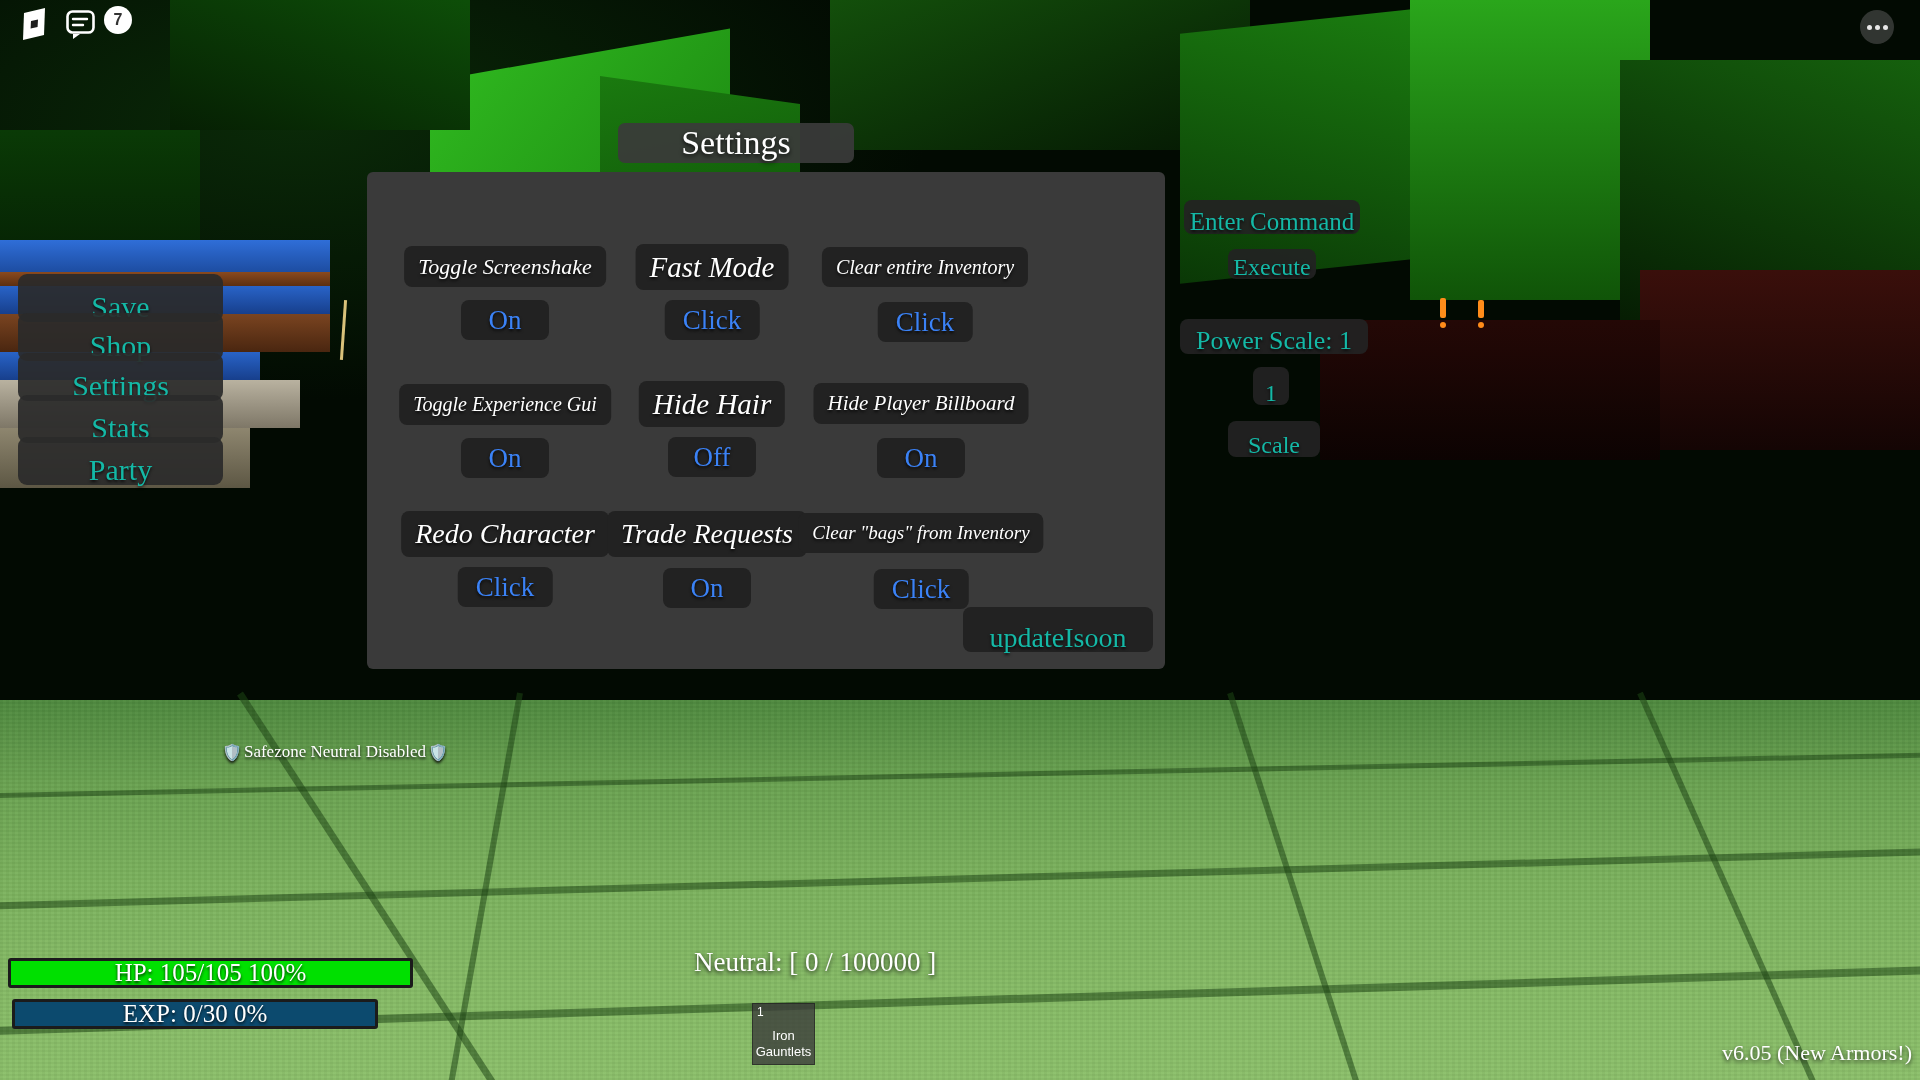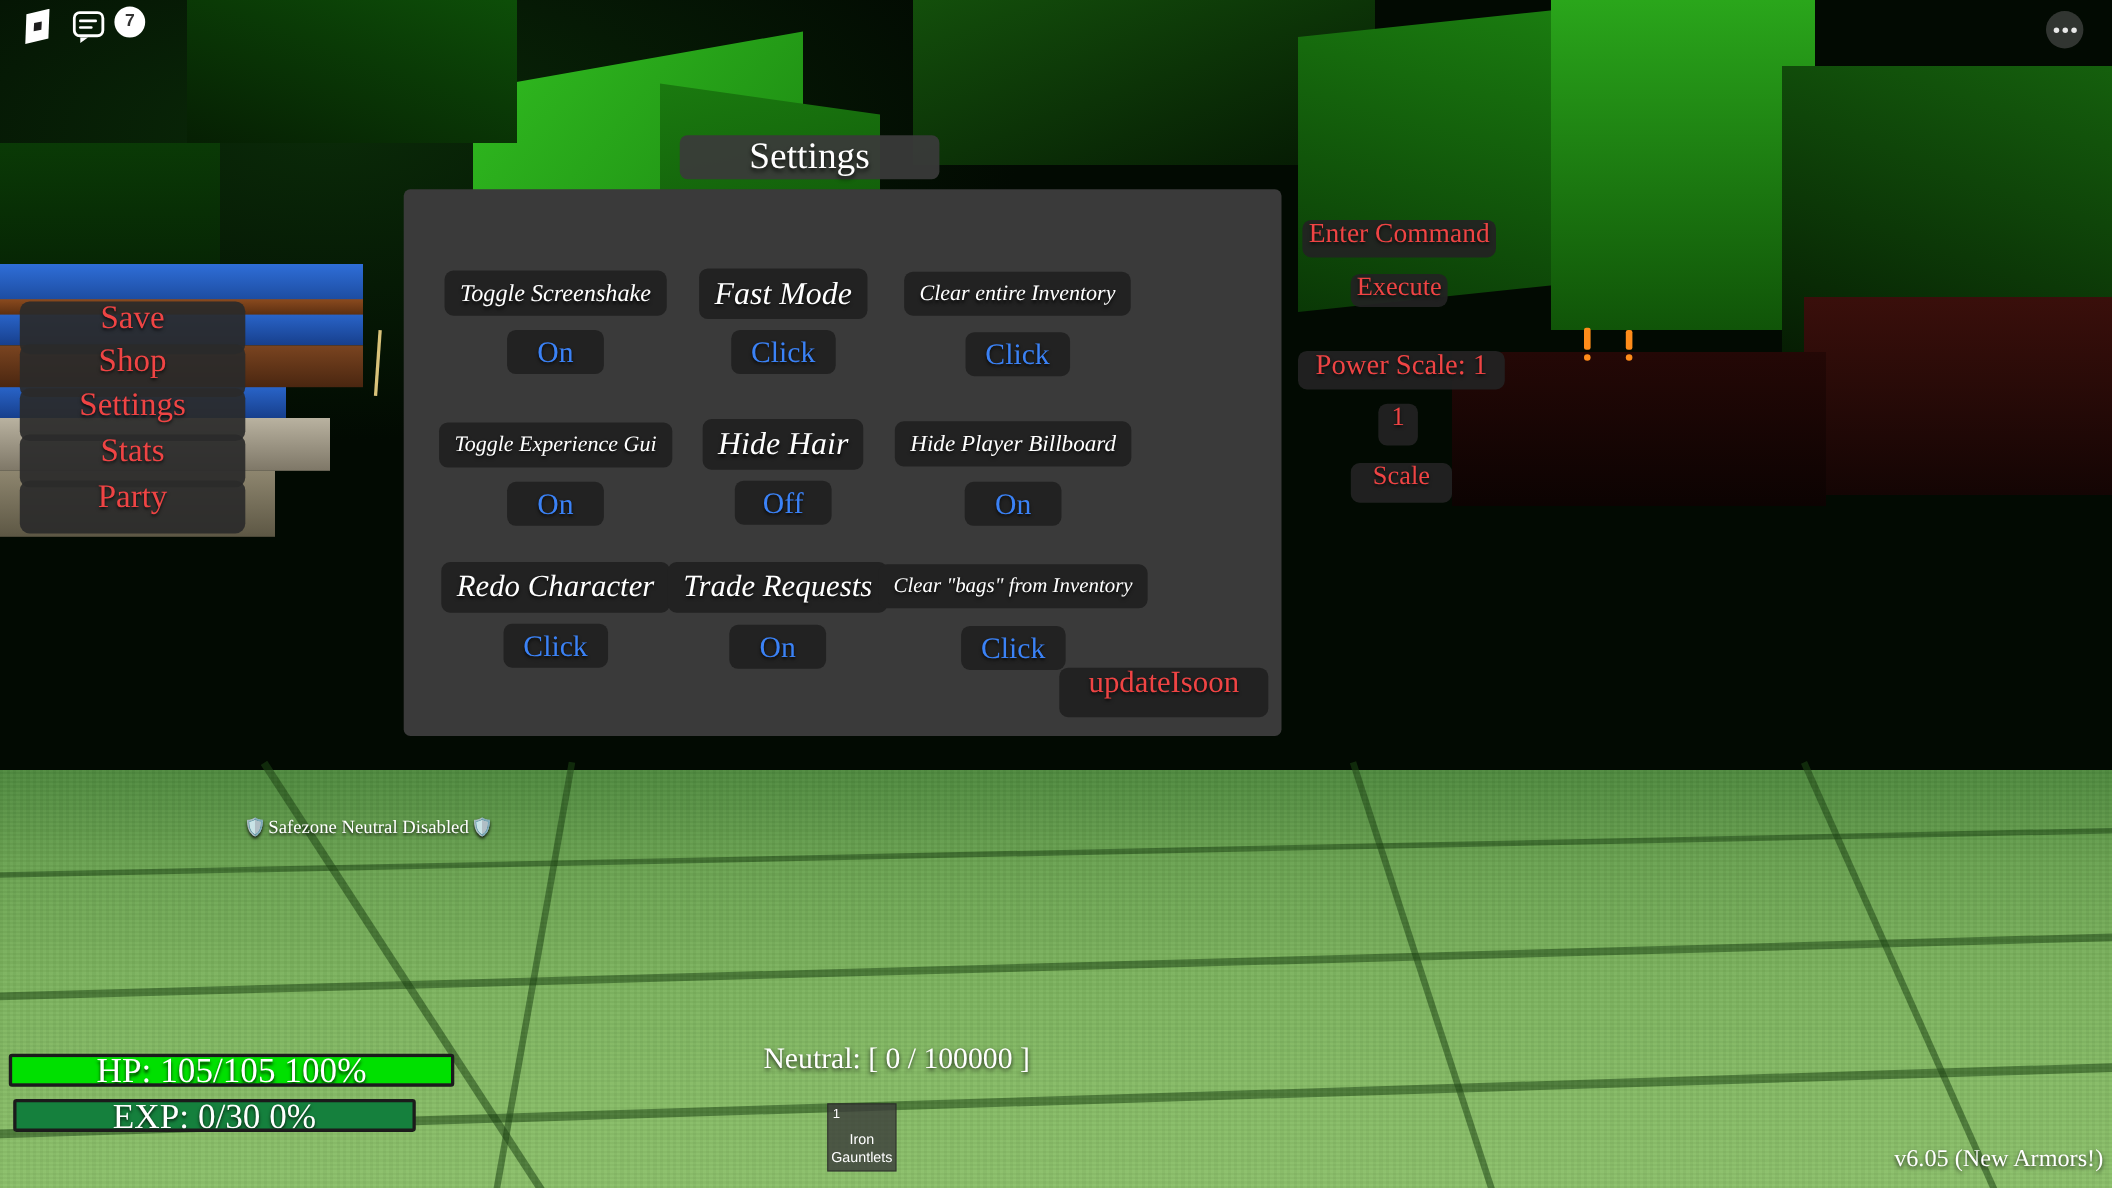--- a/index.html
+++ b/index.html
@@ -32,23 +32,23 @@
   }
   .gline { position:absolute; background:rgba(30,70,20,.55); transform-origin:left center; }
 
   
   .blk { position:absolute; }
 
   
   .rbtn {
     position:absolute;
     background:#232323;
-    color:#ef4444;
+    color:#14b8a6;
     border-radius:8px;
-    display:flex; align-items:flex-start; justify-content:center;
+    display:flex; align-items:flex-end; justify-content:center;
     text-align:center;
     text-shadow:0 2px 3px rgba(0,0,0,.75);
     white-space:nowrap;
     line-height:1;
     user-select:none;
   }
 
   
   #leftmenu .rbtn {
     left:18px; width:205px; height:48px;
@@ -94,21 +94,21 @@
     font-size:17px; text-shadow:0 2px 3px rgba(0,0,0,.85);
     white-space:nowrap; display:flex; align-items:center; gap:2px;
   }
   .bar {
     position:absolute; border:3px solid #1b1b1b; border-radius:3px;
     display:flex; align-items:center; justify-content:center;
     color:#fff; text-shadow:0 2px 3px rgba(0,0,0,.85);
     overflow:hidden;
   }
   .bar .fill { position:absolute; left:0; top:0; bottom:0; }
-  .bar .txt { position:relative; z-index:2; font-size:32px; }
+  .bar .txt { position:relative; z-index:2; font-size:25px; }
 
   #neutral {
     position:absolute; left:694px; top:947px; color:#fff; font-size:27px;
     text-shadow:0 2px 4px rgba(0,0,0,.8); white-space:nowrap;
   }
   #hotbar {
     position:absolute; left:752px; top:1003px; width:63px; height:62px;
     background:rgba(58,58,58,.78); border:1px solid rgba(20,20,20,.5);
     color:#fff;
   }
@@ -343,21 +343,21 @@
     <span style="font-size:16px;">🛡️</span>
     <span>Safezone Neutral Disabled</span>
     <span style="font-size:16px;">🛡️</span>
   </div>
 
   <div class="bar" style="left:8px;top:958px;width:405px;height:30px;background:#2b2b2b;">
     <div class="fill" id="hpfill" style="width: 100%; background: rgb(0, 224, 0);"></div>
     <div class="txt">HP: 105/105 100%</div>
   </div>
 
-  <div class="bar" style="left:12px;top:999px;width:366px;height:30px;background:#15803d;">
+  <div class="bar" style="left:12px;top:999px;width:366px;height:30px;background:#0c4a6e;">
     <div class="fill" id="expfill" style="width: 0%; background: rgb(143, 143, 143);"></div>
     <div class="txt">EXP: 0/30 0%</div>
   </div>
 
   <div id="neutral">Neutral: [ 0 / 100000 ]</div>
 
   <div id="hotbar">
     <div class="num">1</div>
     <div class="nm">Iron Gauntlets</div>
   </div>

